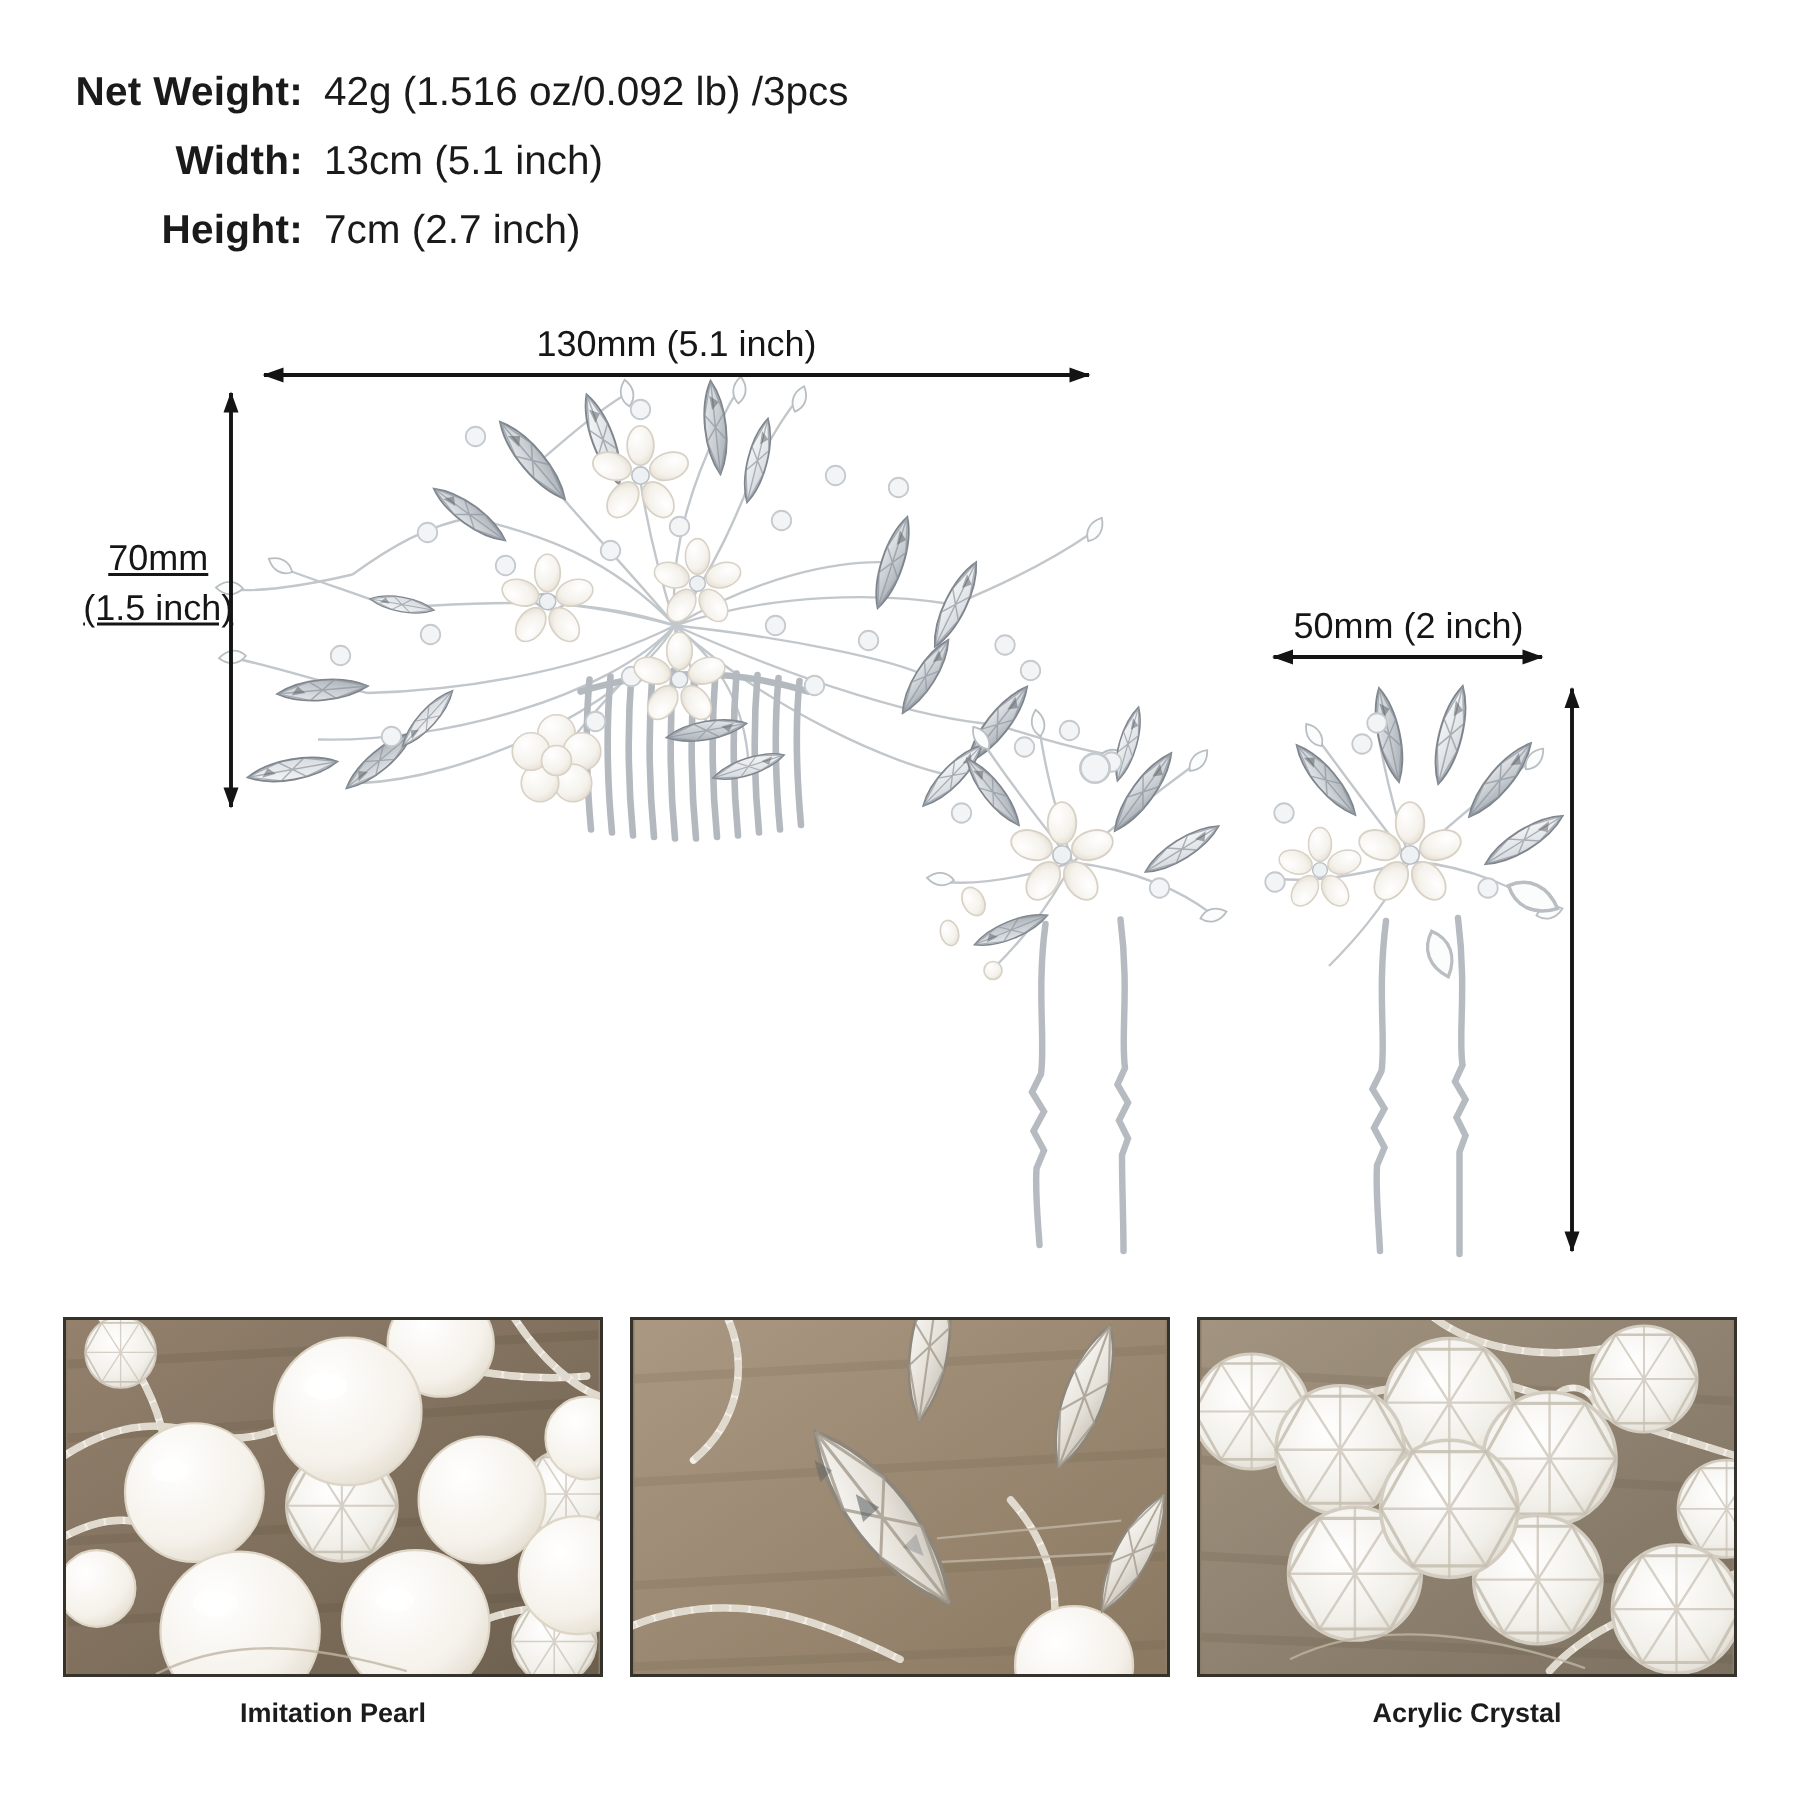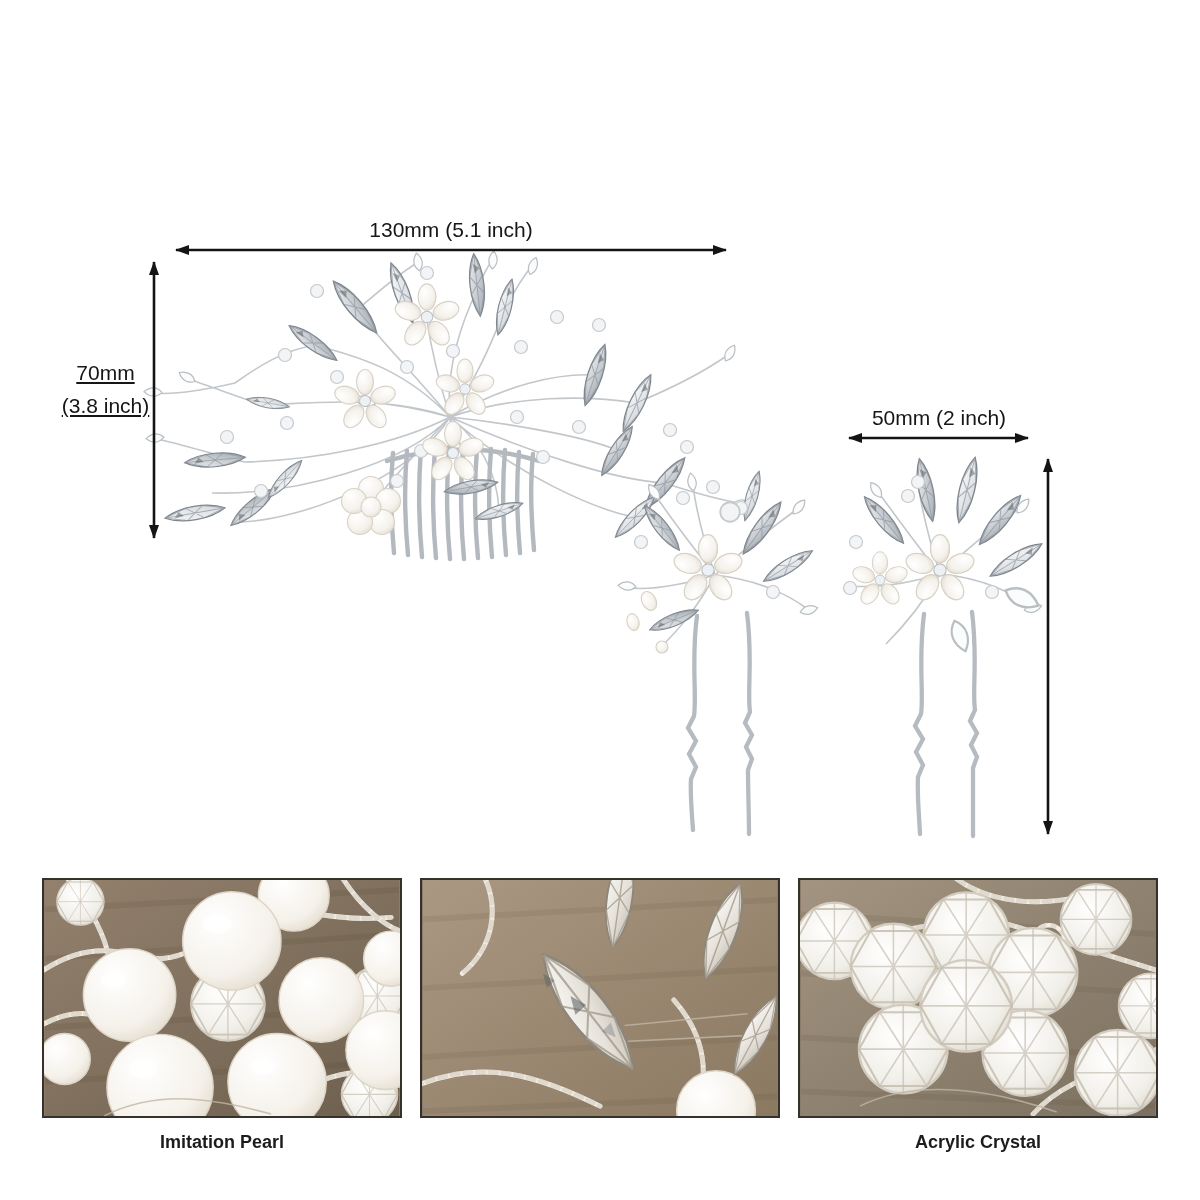--- a/index.html
+++ b/index.html
@@ -9,21 +9,21 @@
   
   .specs{position:absolute;left:40px;top:38px;}
   .spec-row{display:flex;height:46px;align-items:center;font-size:27px;}
   .spec-label{width:162px;text-align:right;font-weight:700;letter-spacing:.2px;white-space:pre;}
   .spec-value{margin-left:14px;font-weight:400;white-space:pre;}
 
   
   .art{position:absolute;left:0;top:0;width:1200px;height:1200px;}
 
   
-  .dim{position:absolute;font-size:21px;font-weight:500;color:#161616;text-align:center;line-height:33px;white-space:nowrap;}
+  .dim{position:absolute;font-size:24px;font-weight:500;color:#161616;text-align:center;line-height:33px;white-space:nowrap;}
   .dim-comb-w{left:251px;top:213px;width:400px;}
   .dim-comb-h{left:33px;top:356px;width:145px;text-decoration:underline;}
   .dim-pin-w{left:833px;top:401px;width:212px;}
   .dim-pin-h{left:1040px;top:610px;width:120px;}
 
   
   .tile{position:absolute;top:878px;width:360px;height:240px;margin:0;border:2px solid #35322c;box-sizing:border-box;overflow:hidden;background:#8d7c69;}
   .tile svg{display:block;}
   .tile-1{left:42px;} .tile-2{left:420px;} .tile-3{left:798px;}
   .caption{position:absolute;top:1132px;width:360px;text-align:center;font-size:18px;font-weight:700;color:#1c1c1c;}
@@ -36,20 +36,34 @@
   .dimline{stroke:#141414;stroke-width:2.6;}
   .tw{stroke:#f3efe8;stroke-width:5;fill:none;stroke-linecap:round;}
   .twd{stroke:#cfc6b6;stroke-width:5;fill:none;stroke-linecap:round;stroke-dasharray:7 6;opacity:.55;}
   .tws{stroke:#bfb5a4;stroke-width:1.6;fill:none;opacity:.8;}
 </style>
 </head>
 <body>
 
 <div class="canvas">
 
+  <section class="specs">
+    <div class="spec-row">
+      <span class="spec-label">Net Weight:</span>
+      <span class="spec-value">42g (1.516 oz/0.092 lb) /3pcs</span>
+    </div>
+    <div class="spec-row">
+      <span class="spec-label">Width:</span>
+      <span class="spec-value">13cm (5.1 inch)</span>
+    </div>
+    <div class="spec-row">
+      <span class="spec-label">Height:</span>
+      <span class="spec-value">7cm (2.7 inch)</span>
+    </div>
+  </section>
 
   <svg class="art" viewBox="0 0 1200 1200">
     <defs>
       <linearGradient id="gemL" x1="0" y1="0" x2="1" y2="1">
         <stop offset="0" stop-color="#f8f9fa"></stop>
           <stop offset=".55" stop-color="#e4e7ea"></stop>
           <stop offset="1" stop-color="#cbd0d5"></stop>
       </linearGradient>
       <linearGradient id="gemD" x1="0" y1="0" x2="1" y2="1">
         <stop offset="0" stop-color="#eef0f2"></stop>
@@ -239,21 +253,21 @@
 
     <line class="dimline" x1="176" y1="250" x2="726" y2="250" marker-start="url(#arrowEnd)" marker-end="url(#arrowEnd)"></line>
     <line class="dimline" x1="154" y1="262" x2="154" y2="538" marker-start="url(#arrowEnd)" marker-end="url(#arrowEnd)"></line>
     <line class="dimline" x1="849" y1="438" x2="1028" y2="438" marker-start="url(#arrowEnd)" marker-end="url(#arrowEnd)"></line>
     <line class="dimline" x1="1048" y1="459" x2="1048" y2="834" marker-start="url(#arrowEnd)" marker-end="url(#arrowEnd)"></line>
   </svg>
 
   <div class="dim dim-comb-w">130mm (5.1 inch)</div>
   <div class="dim dim-comb-h">
     <div>70mm</div>
-    <div>(3.8 inch)</div>
+    <div>(1.5 inch)</div>
   </div>
   <div class="dim dim-pin-w">50mm (2 inch)</div>
 
   <figure class="tile tile-1">
     <svg width="356" height="236" viewBox="0 0 360 240">
       <defs>
         <linearGradient id="wood1" x1="0" y1="0" x2="1" y2="1">
           <stop offset="0" stop-color="#93816d"></stop>
             <stop offset="1" stop-color="#6d5f4e"></stop>
         </linearGradient>

